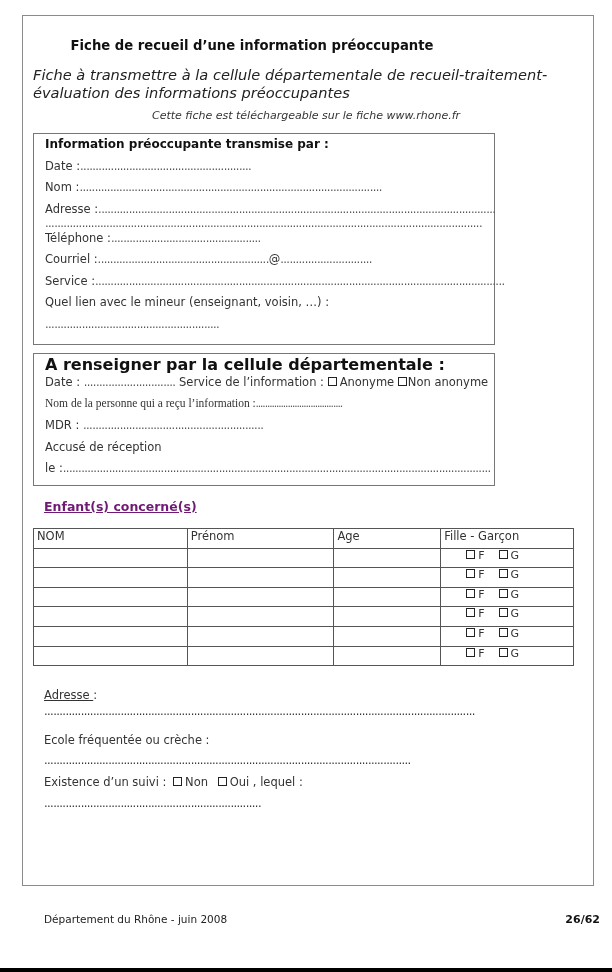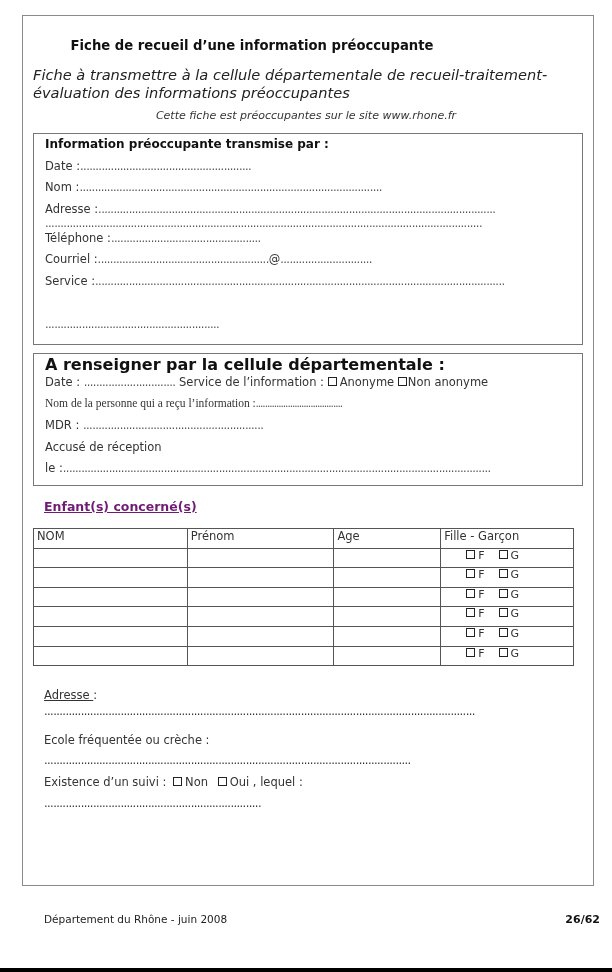--- a/index.html
+++ b/index.html
@@ -18,21 +18,21 @@
   }
   .subtitle {
     position:absolute; left:33px; top:66px; width:540px;
     font-style:italic; font-size:14.6px; line-height:18px; color:#222;
   }
   .download {
     position:absolute; left:0; top:109px; width:612px; text-align:center;
     font-style:italic; font-size:11px; color:#333;
   }
   .box {
-    position:absolute; left:33px; width:550px; border:1px solid #777;
+    position:absolute; left:33px; width:462px; border:1px solid #777;
     box-sizing:border-box;
     padding-left:32px;
   }
   .box1 { top:133px; height:212px; }
   .box2 { top:353px; height:133px; }
   .line {
     position:absolute; left:11px; font-size:11.5px; white-space:nowrap; color:#333;
   }
   .bold { font-weight:bold; color:#111; }
   .dots { letter-spacing:-0.6px; color:#555; }
@@ -63,21 +63,21 @@
 </head>
 <body>
 
 <div class="outer"></div>
 
 <div class="title">Fiche de recueil d’une information préoccupante</div>
 <div class="subtitle">
   <div>Fiche à transmettre à la cellule départementale de recueil-traitement-</div>
   <div>évaluation des informations préoccupantes</div>
 </div>
-<div class="download">Cette fiche est préoccupantes sur le site www.rhone.fr</div>
+<div class="download">Cette fiche est téléchargeable sur le fiche www.rhone.fr</div>
 
 <div class="box box1">
   <div class="line bold" style="top:3px;font-size:12px;">Information préoccupante transmise par :</div>
   <div class="line" style="top:25px;">
     <span>Date :</span><span class="dots">........................................................</span>
   </div>
   <div class="line" style="top:46px;">
     <span>Nom :</span><span class="dots">...................................................................................................</span>
   </div>
   <div class="line" style="top:68px;">
@@ -88,20 +88,21 @@
   </div>
   <div class="line" style="top:97px;">
     <span>Téléphone :</span><span class="dots">.................................................</span>
   </div>
   <div class="line" style="top:118px;">
     <span>Courriel :</span><span class="dots">........................................................</span><span>@</span><span class="dots">..............................</span>
   </div>
   <div class="line" style="top:140px;">
     <span>Service :</span><span class="dots">......................................................................................................................................</span>
   </div>
+  <div class="line" style="top:161px;">Quel lien avec le mineur (enseignant, voisin, …) :</div>
   <div class="line" style="top:183px;">
     <span class="dots">.........................................................</span>
   </div>
 </div>
 
 <div class="box box2">
   <div class="line bold" style="top:1px;font-size:16px;">A renseigner par la cellule départementale :</div>
   <div class="line" style="top:21px;">
     <span>Date :</span>
     <span class="dots">..............................</span>

